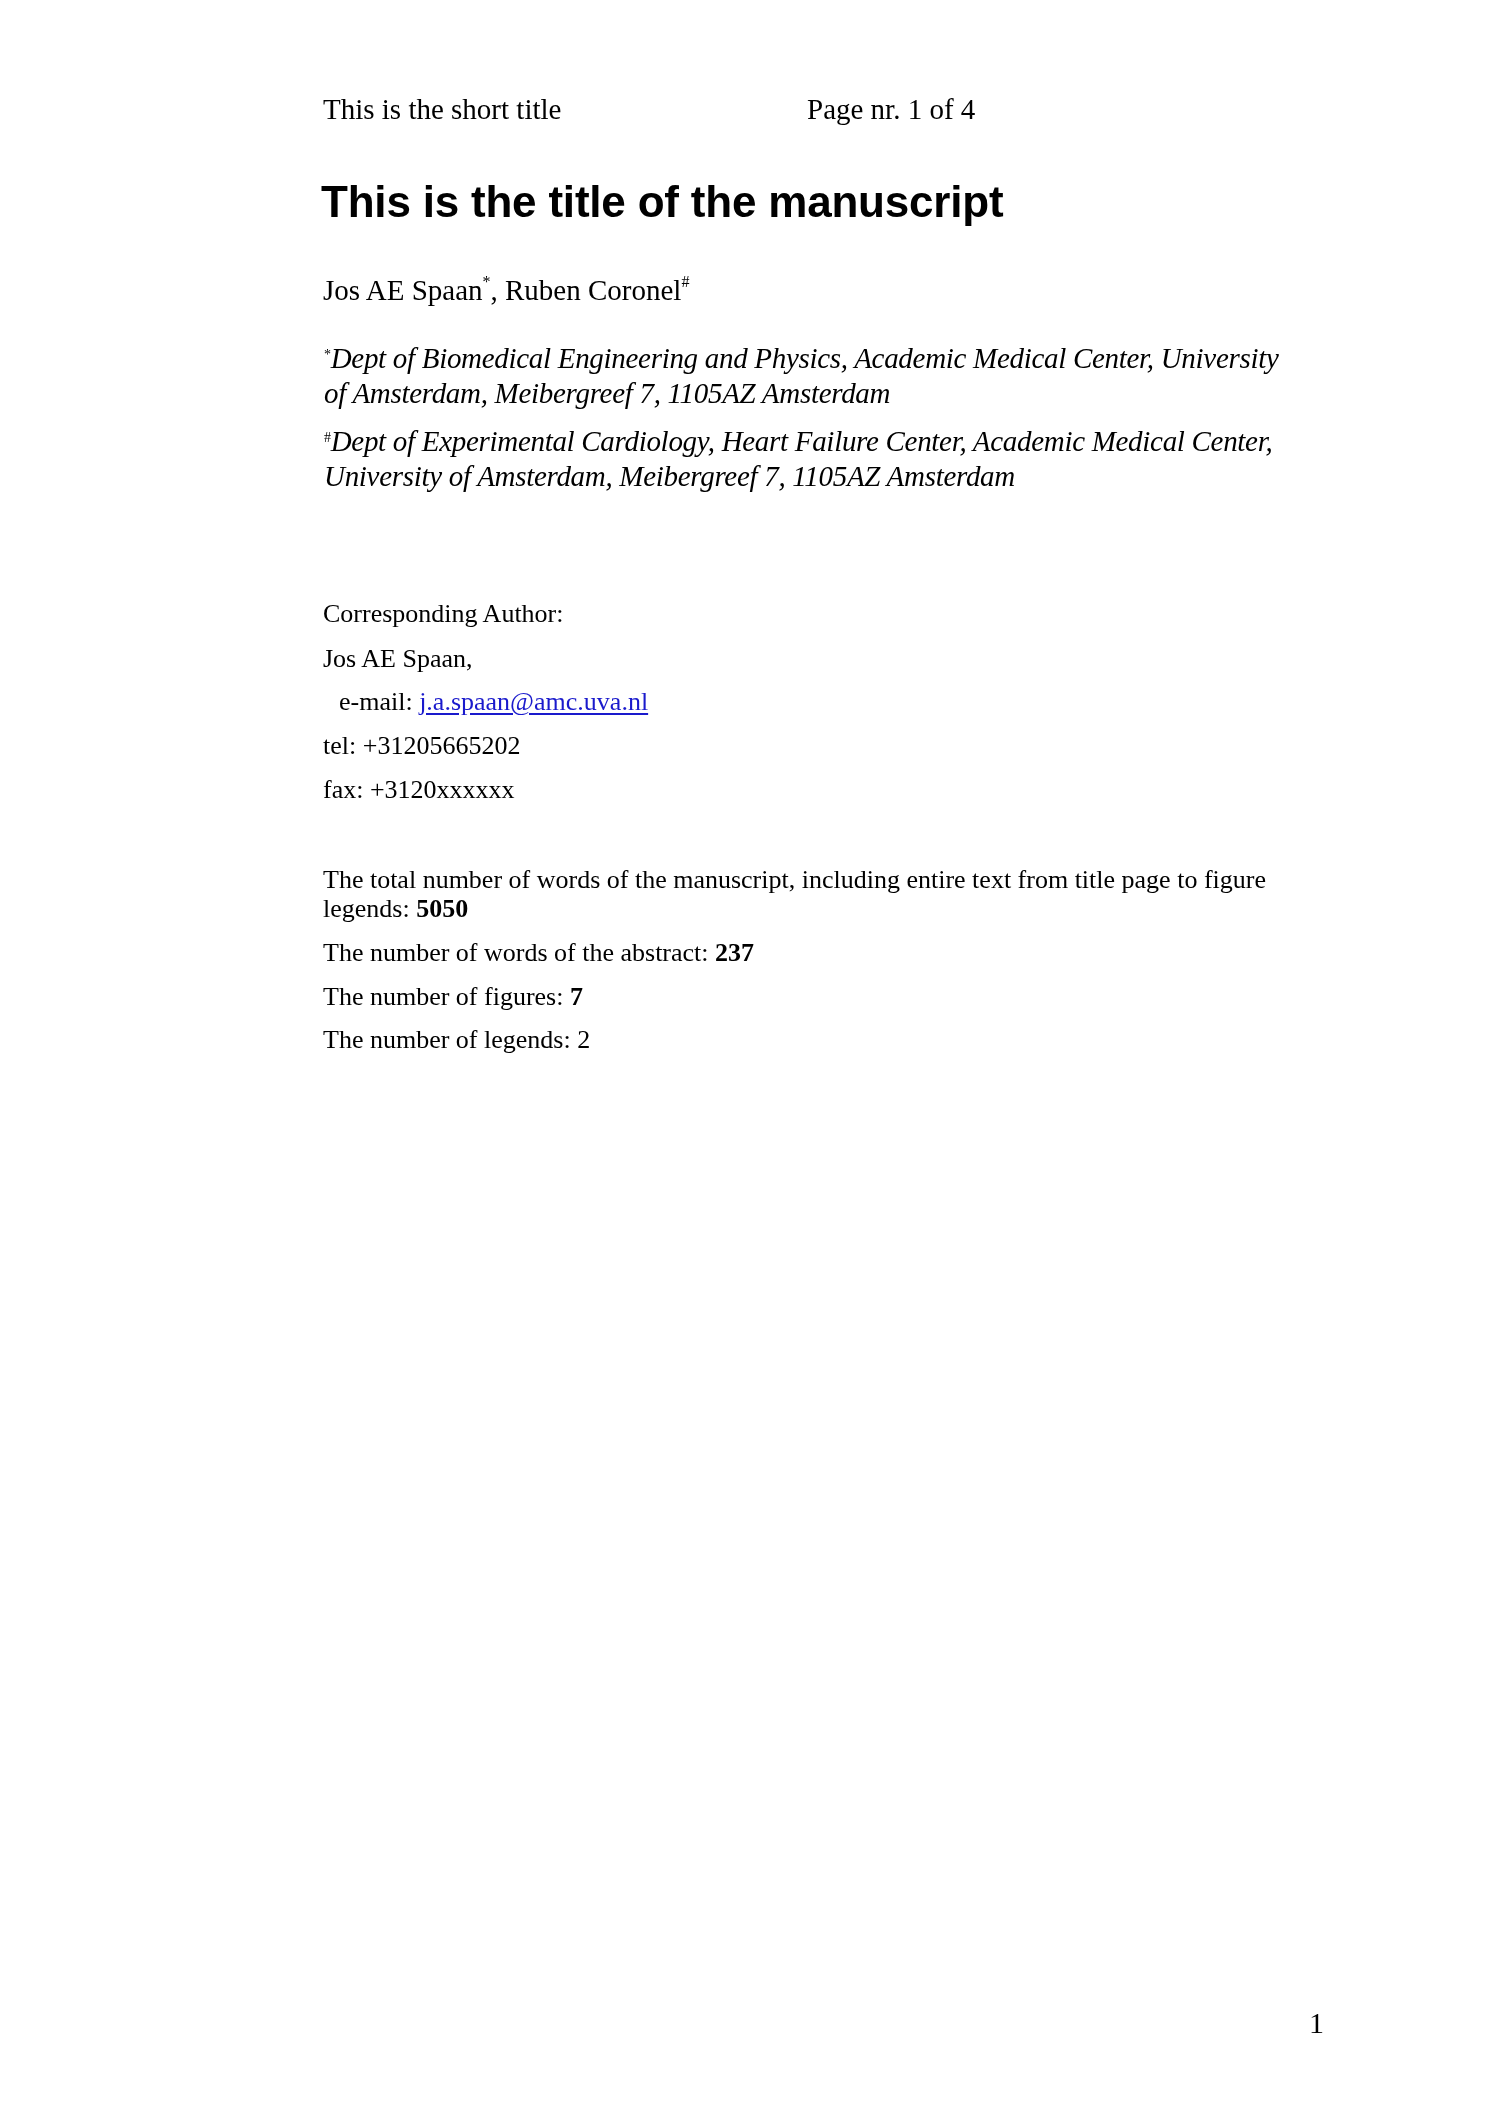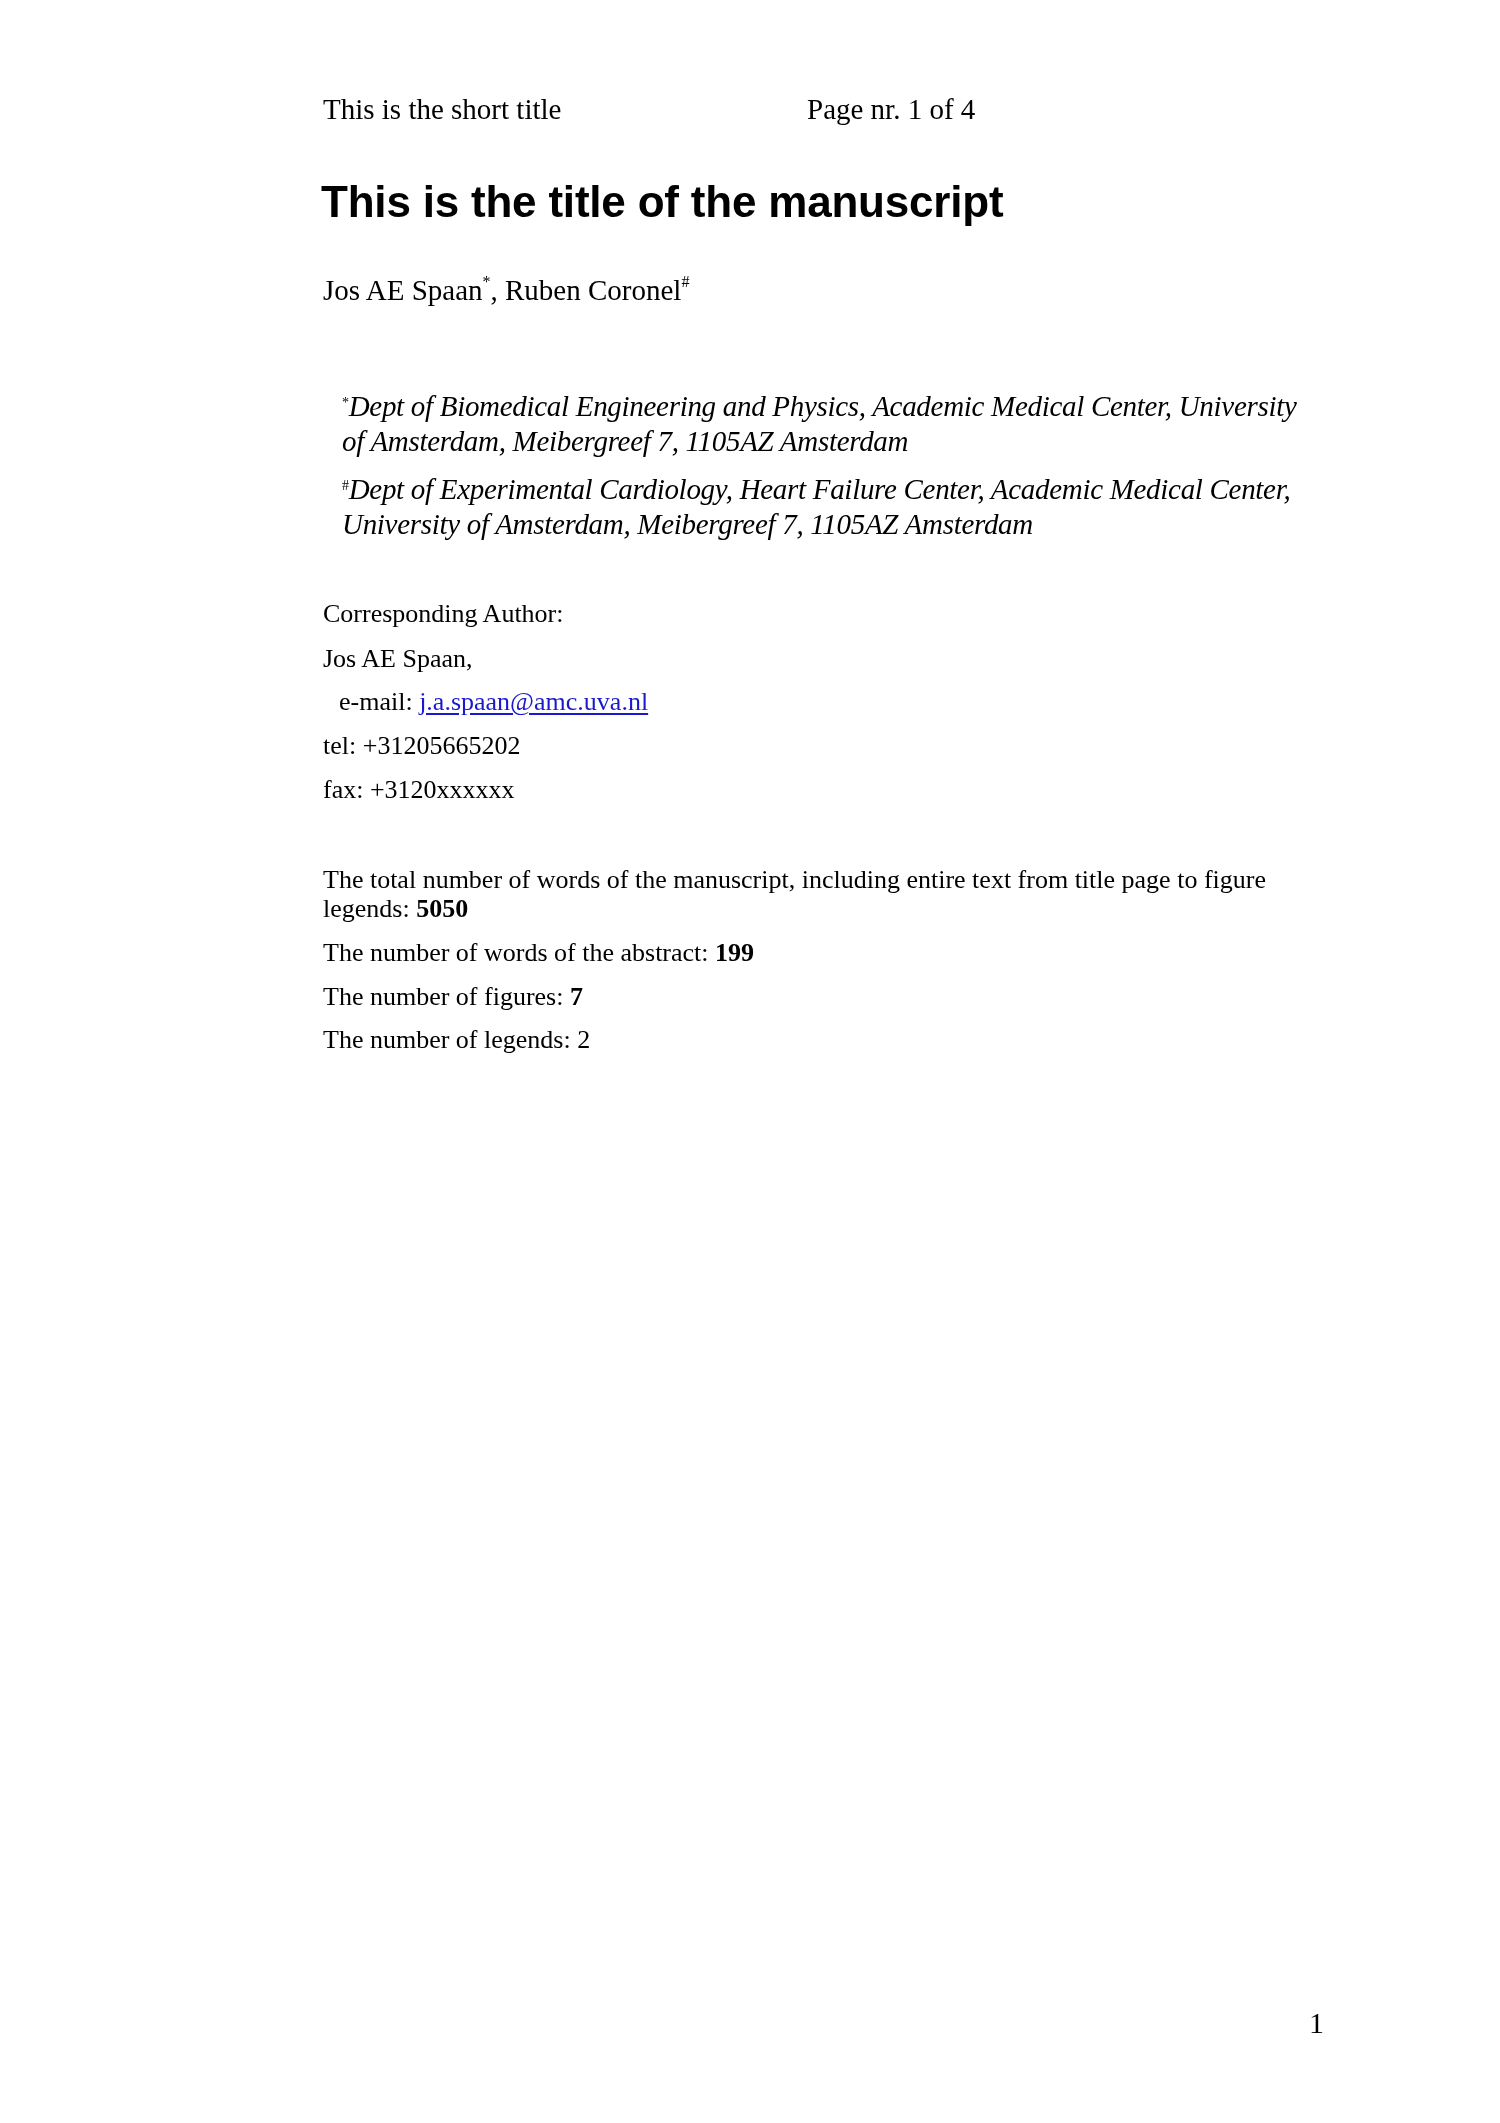--- a/index.html
+++ b/index.html
@@ -31,28 +31,27 @@
       line-height: 1;
       letter-spacing: -0.2px;
     }
 
     
     #authors { left: 323px; top: 276px; font-size: 29px; line-height: 1; }
     sup.mark { font-size: 16px; vertical-align: top; position: relative; top: -2px; }
 
     
     .affil {
-      left: 342px;
+      left: 324px;
       font-style: italic;
       font-size: 29px;
       line-height: 35px;
       white-space: normal;
       width: 960px;
       letter-spacing: -0.3px;
-      margin-top: 48px;
     }
     .affil sup.mark { font-size: 14px; font-style: normal; top: -4px; }
     #affil-1 { top: 341px; }
     #affil-2 { top: 424px; }
 
     
     .body-line { left: 323px; font-size: 26px; line-height: 1; }
     #corr-label { top: 601px; }
     #corr-name  { top: 646px; }
     #corr-email { top: 689px; margin-left: 16px; }
@@ -102,21 +101,21 @@
   <span>tel: </span><span>+31205665202</span>
 </div>
 <div id="corr-fax" class="abs body-line">
   <span>fax: </span><span>+3120xxxxxx</span>
 </div>
 
 <div id="stat-total" class="abs">
   <span>The total number of words of the manuscript, including entire text from title page to figure legends: </span><b>5050</b>
 </div>
 <div id="stat-abstract" class="abs body-line">
-  <span>The number of words of the abstract: </span><b>199</b>
+  <span>The number of words of the abstract: </span><b>237</b>
 </div>
 <div id="stat-figures" class="abs body-line">
   <span>The number of figures: </span><b>7</b>
 </div>
 <div id="stat-tables" class="abs body-line">
   <span>The number of legends: </span><span>2</span>
 </div>
 
 <div id="page-number" class="abs">1</div>
 

